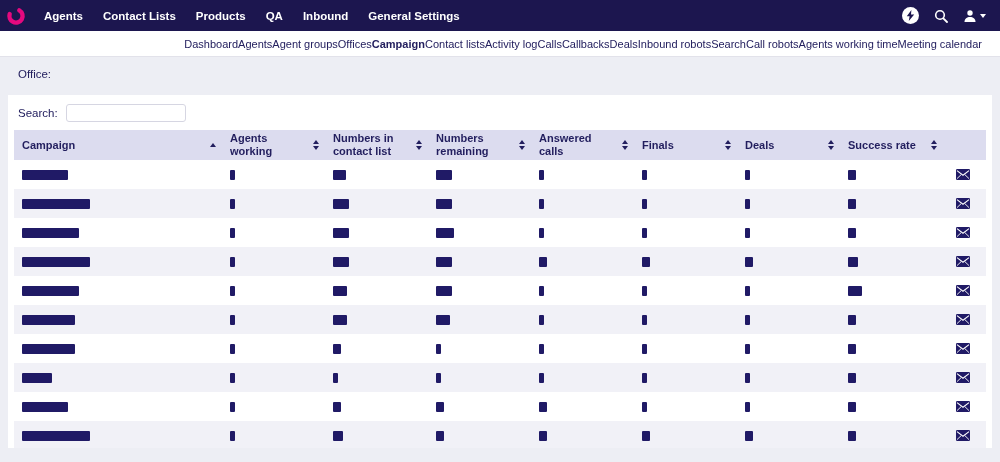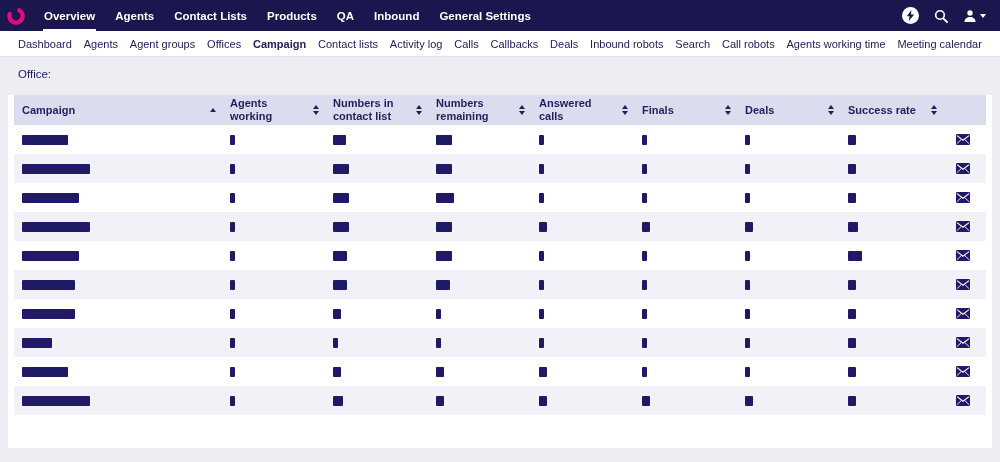--- a/index.html
+++ b/index.html
@@ -21,21 +21,21 @@
   .topnav-right { margin-left:auto; display:flex; align-items:center; gap:15px; padding-right:14px; }
   .tn-icon { display:flex; align-items:center; justify-content:center; cursor:pointer; }
   .bolt-circle { width:17px; height:17px; border-radius:50%; background:#ffffff;
     display:flex; align-items:center; justify-content:center; }
   .user-wrap { display:flex; align-items:center; gap:3px; }
   .caret-down-white { width:0; height:0; border-left:3.5px solid transparent;
     border-right:3.5px solid transparent; border-top:4px solid #ffffff; }
 
   
   .subnav { height:26px; background:#ffffff; border-bottom:1px solid #e2e2ea;
-    display:flex; align-items:center; justify-content:space-between; padding:0 18px; }
+    display:flex; align-items:center; justify-content:flex-end; padding:0 18px; }
   .subnav-item { font-size:11px; color:#24205f; cursor:pointer; white-space:nowrap; }
   .subnav-item.active { font-weight:700; }
 
   
   .filter-bar { display:flex; align-items:center; gap:12px; padding:11px 18px 11px 18px; }
   .filter-label { font-size:11.5px; color:#24205f; }
   .select { width:140px; height:26px; background:#ffffff; border:1px solid #d4d4e0;
     border-radius:3px; box-shadow:0 1px 1px rgba(30,26,90,.06);
     display:flex; align-items:center; justify-content:space-between;
     padding:0 10px; font-size:10.5px; color:#24205f; cursor:pointer; }
@@ -72,21 +72,20 @@
 </head>
 <body>
 
 <header class="topnav">
   <div class="logo">
     <svg width="22" height="22" viewBox="0 0 30 30">
       <circle cx="15" cy="15" r="9" fill="none" stroke="#e5097f" stroke-width="6" stroke-dasharray="40 17" transform="rotate(-60 15 15)" stroke-linecap="round"></circle>
     </svg>
   </div>
   <nav class="topnav-items" id="topnav-items">
-      <a class="topnav-item active">Overview</a>
       <a class="topnav-item">Agents</a>
       <a class="topnav-item">Contact Lists</a>
       <a class="topnav-item">Products</a>
       <a class="topnav-item">QA</a>
       <a class="topnav-item">Inbound</a>
       <a class="topnav-item">General Settings</a>
     </nav>
   <div class="topnav-right">
     <span class="tn-icon">
       <span class="bolt-circle">
@@ -127,20 +126,24 @@
     <a class="subnav-item">Call robots</a>
     <a class="subnav-item">Agents working time</a>
     <a class="subnav-item">Meeting calendar</a>
   </nav>
 
 <div class="filter-bar">
   <span class="filter-label">Office:</span>
 </div>
 
 <div class="card">
+  <div class="search-row">
+    <span class="search-label">Search:</span>
+    <input class="search-input" type="text" placeholder="" style="">
+  </div>
 
   <table>
     <colgroup id="table-cols">
         <col class="c-campaign">
         <col class="c-num">
         <col class="c-num">
         <col class="c-num">
         <col class="c-num">
         <col class="c-num">
         <col class="c-num">

